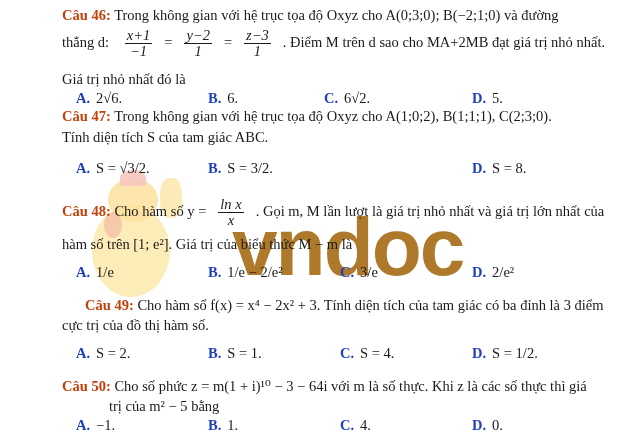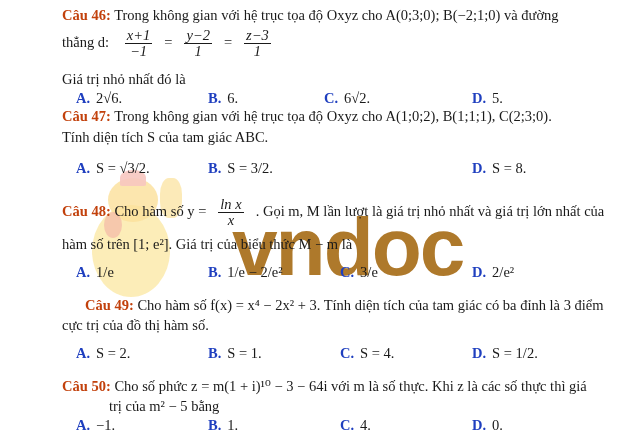--- a/index.html
+++ b/index.html
@@ -47,21 +47,21 @@
     <span>thẳng d:</span>
     <span class="frac i">
         <span class="num">x+1</span>
         <span class="den">−1</span>
       </span>=<span class="frac i">
         <span class="num">y−2</span>
         <span class="den">1</span>
       </span>=<span class="frac i">
         <span class="num">z−3</span>
         <span class="den">1</span>
-      </span>
+      </span><span>. Điểm M trên d sao cho MA+2MB đạt giá trị nhỏ nhất.</span>
   </div>
   <div class="line" style="top:64px;">Giá trị nhỏ nhất đó là</div>
   <div class="opt" style="left:14px;top:83px;"><span class="optk">A.</span><span>2√6.</span></div>
   <div class="opt" style="left:146px;top:83px;"><span class="optk">B.</span><span>6.</span></div>
   <div class="opt" style="left:262px;top:83px;"><span class="optk">C.</span><span>6√2.</span></div>
   <div class="opt" style="left:410px;top:83px;"><span class="optk">D.</span><span>5.</span></div>
 </div>
 
 <div class="q" style="top:107px;height:80px;">
   <div class="line" style="top:0;">

